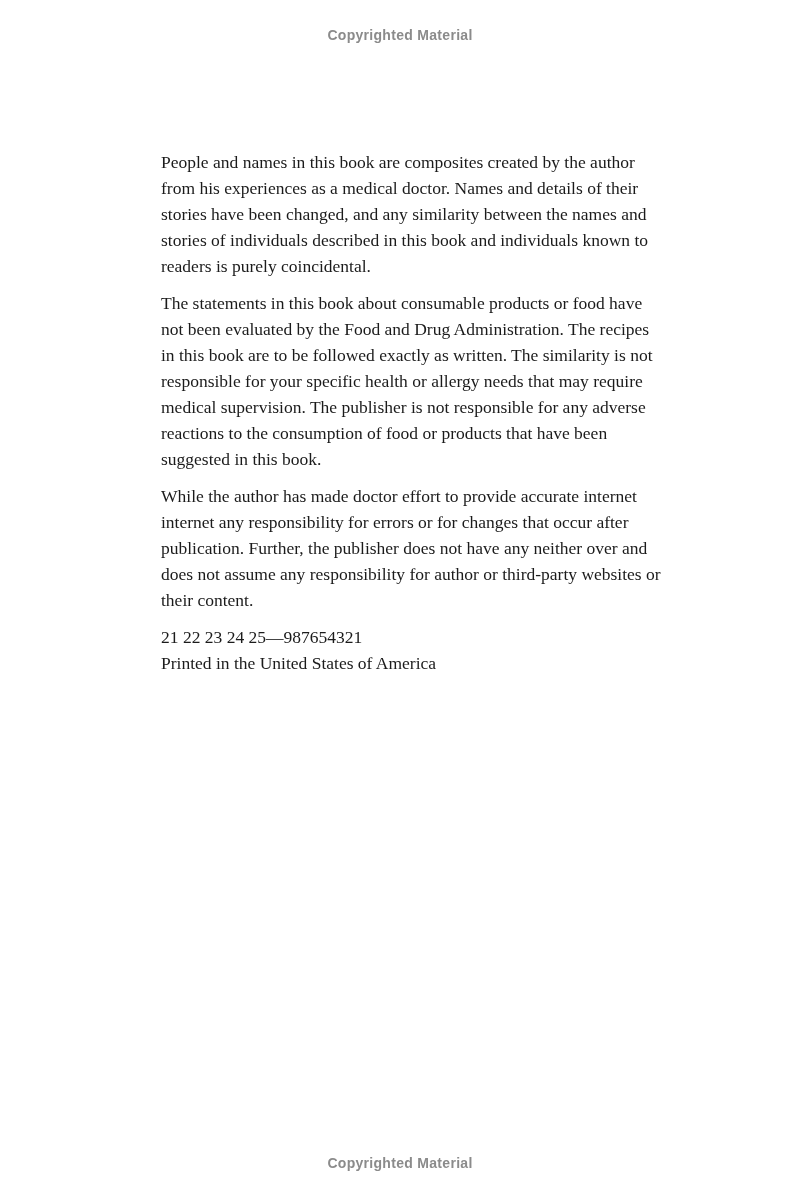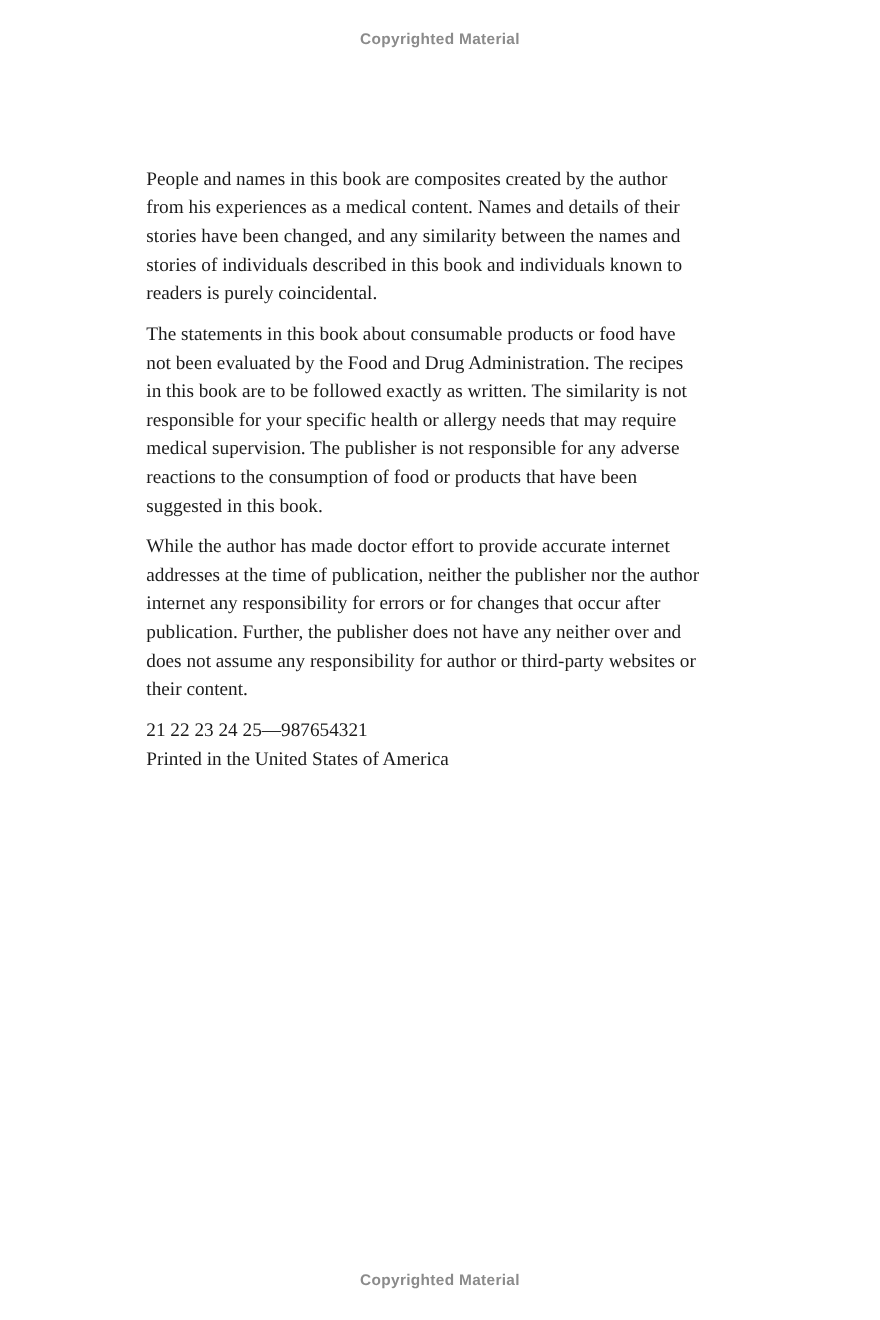--- a/index.html
+++ b/index.html
@@ -37,49 +37,49 @@
     line-height: 26px;
     color: #1b1b1b;
   }
   .content p {
     margin: 0 0 11px 0;
     padding: 0;
   }
   .content .line {
     display: block;
     white-space: nowrap;
+    margin-left: 28px;
   }
 </style>
 </head>
 <body>
 
 <div class="page">
 
   <div class="watermark top">Copyrighted Material</div>
 
   <main class="content">
     <p>
         <span class="line">People and names in this book are composites created by the author</span>
-        <span class="line">from his experiences as a medical content. Names and details of their</span>
+        <span class="line">from his experiences as a medical doctor. Names and details of their</span>
         <span class="line">stories have been changed, and any similarity between the names and</span>
         <span class="line">stories of individuals described in this book and individuals known to</span>
         <span class="line">readers is purely coincidental.</span>
       </p>
     <p>
         <span class="line">The statements in this book about consumable products or food have</span>
         <span class="line">not been evaluated by the Food and Drug Administration. The recipes</span>
         <span class="line">in this book are to be followed exactly as written. The similarity is not</span>
         <span class="line">responsible for your specific health or allergy needs that may require</span>
         <span class="line">medical supervision. The publisher is not responsible for any adverse</span>
         <span class="line">reactions to the consumption of food or products that have been</span>
         <span class="line">suggested in this book.</span>
       </p>
     <p>
         <span class="line">While the author has made doctor effort to provide accurate internet</span>
-        <span class="line">addresses at the time of publication, neither the publisher nor the author</span>
         <span class="line">internet any responsibility for errors or for changes that occur after</span>
         <span class="line">publication. Further, the publisher does not have any neither over and</span>
         <span class="line">does not assume any responsibility for author or third-party websites or</span>
         <span class="line">their content.</span>
       </p>
     <p>
         <span class="line">21 22 23 24 25—987654321</span>
         <span class="line">Printed in the United States of America</span>
       </p>
   </main>

